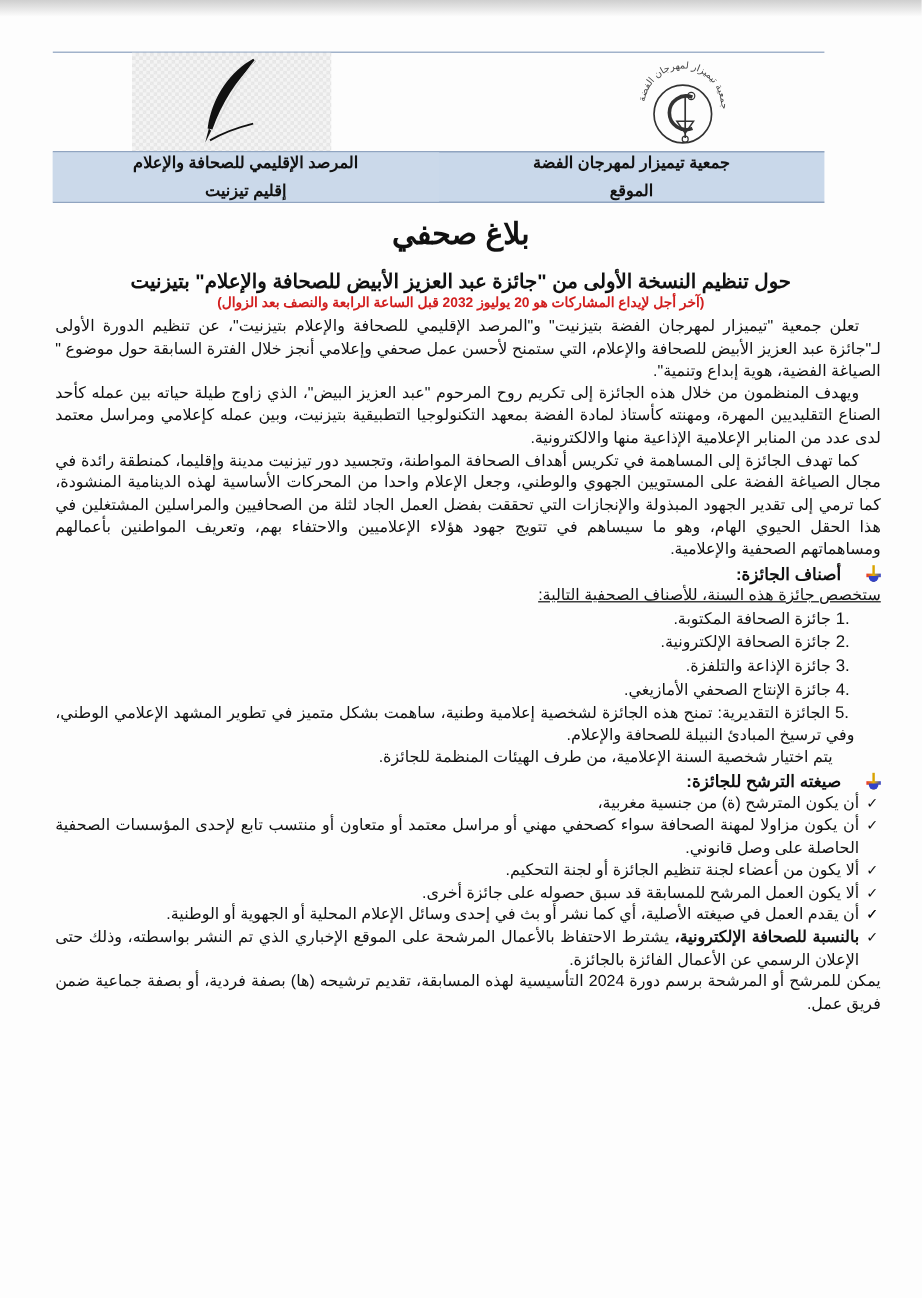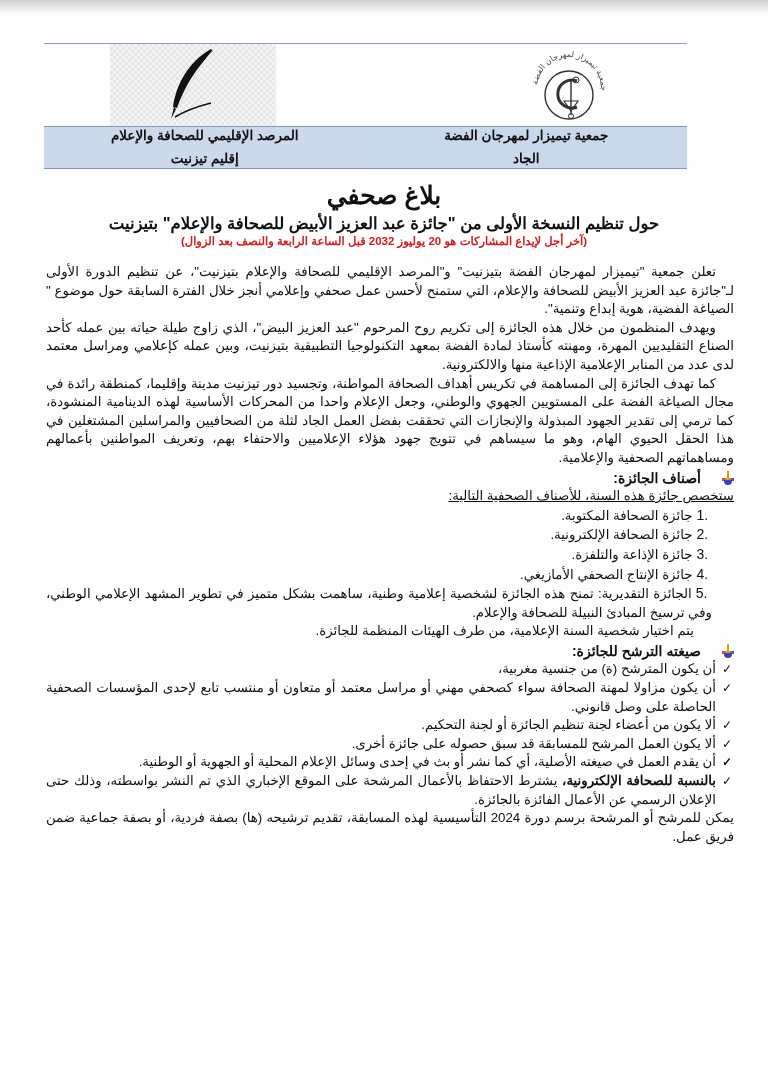--- a/index.html
+++ b/index.html
@@ -37,21 +37,21 @@
       display:flex; direction:rtl;
     }
     .band-cell {
       flex:1; display:flex; flex-direction:column; align-items:center; justify-content:space-between;
       font-family:"Liberation Sans", sans-serif; font-weight:bold; font-size:13.5px; line-height:18px;
     }
     .band-cell.left { background:#cbd9ea; }
     .titles { position:absolute; top:180px; left:0; width:768px; text-align:center; direction:rtl;
       font-family:"Liberation Sans", sans-serif; }
     .t-main { font-size:25px; font-weight:bold; line-height:30px; }
-    .t-sub { font-size:16.5px; font-weight:bold; line-height:22px; margin-top:2px; }
+    .t-sub { font-size:16.5px; font-weight:bold; line-height:22px; margin-top:14px; }
     .t-note { font-size:11.5px; font-weight:bold; color:#d11e1e; line-height:16px; margin-top:-1px; }
     .body {
       position:absolute; top:263px; left:46px; width:688px; direction:rtl; text-align:justify;
       font-family:"Liberation Sans", sans-serif; font-size:13.3px; line-height:18.6px;
     }
     .body p { margin:0; text-indent:18px; }
     .section-head { font-weight:bold; font-size:14px; display:flex; align-items:center; gap:21px; margin:1px 0 0 0; }
     .bullet-icon { display:inline-block; width:12px; height:14px; position:relative; }
     .bullet-icon .bar { position:absolute; left:5px; top:0; width:2px; height:14px; background:#d9a300; }
     .bullet-icon .cross { position:absolute; left:0; top:7px; width:12px; height:3px; background:linear-gradient(90deg,#e53030,#e8b400,#3040c8); }
@@ -90,21 +90,21 @@
       <path d="M58 36 A14 14 0 1 0 58 62" fill="none" stroke="#333" stroke-width="3"></path>
       <line x1="52" y1="34" x2="52" y2="70" stroke="#333" stroke-width="1.4"></line>
       <path d="M45 56 L59 56 L52 66 Z" fill="none" stroke="#333" stroke-width="1.2"></path>
       <circle cx="57" cy="35" r="3" fill="none" stroke="#333" stroke-width="1"></circle>
       <circle cx="52" cy="71" r="2.5" fill="none" stroke="#333" stroke-width="1"></circle>
     </svg>
   </div>
   <div class="header-band">
     <div class="band-cell right">
       <span>جمعية تيميزار لمهرجان الفضة</span>
-      <span>الجاد</span>
+      <span>الموقع</span>
     </div>
     <div class="band-cell left">
       <span>المرصد الإقليمي للصحافة والإعلام</span>
       <span>إقليم تيزنيت</span>
     </div>
   </div>
 </div>
 
 <div class="titles">
   <div class="t-main">بلاغ صحفي</div>

